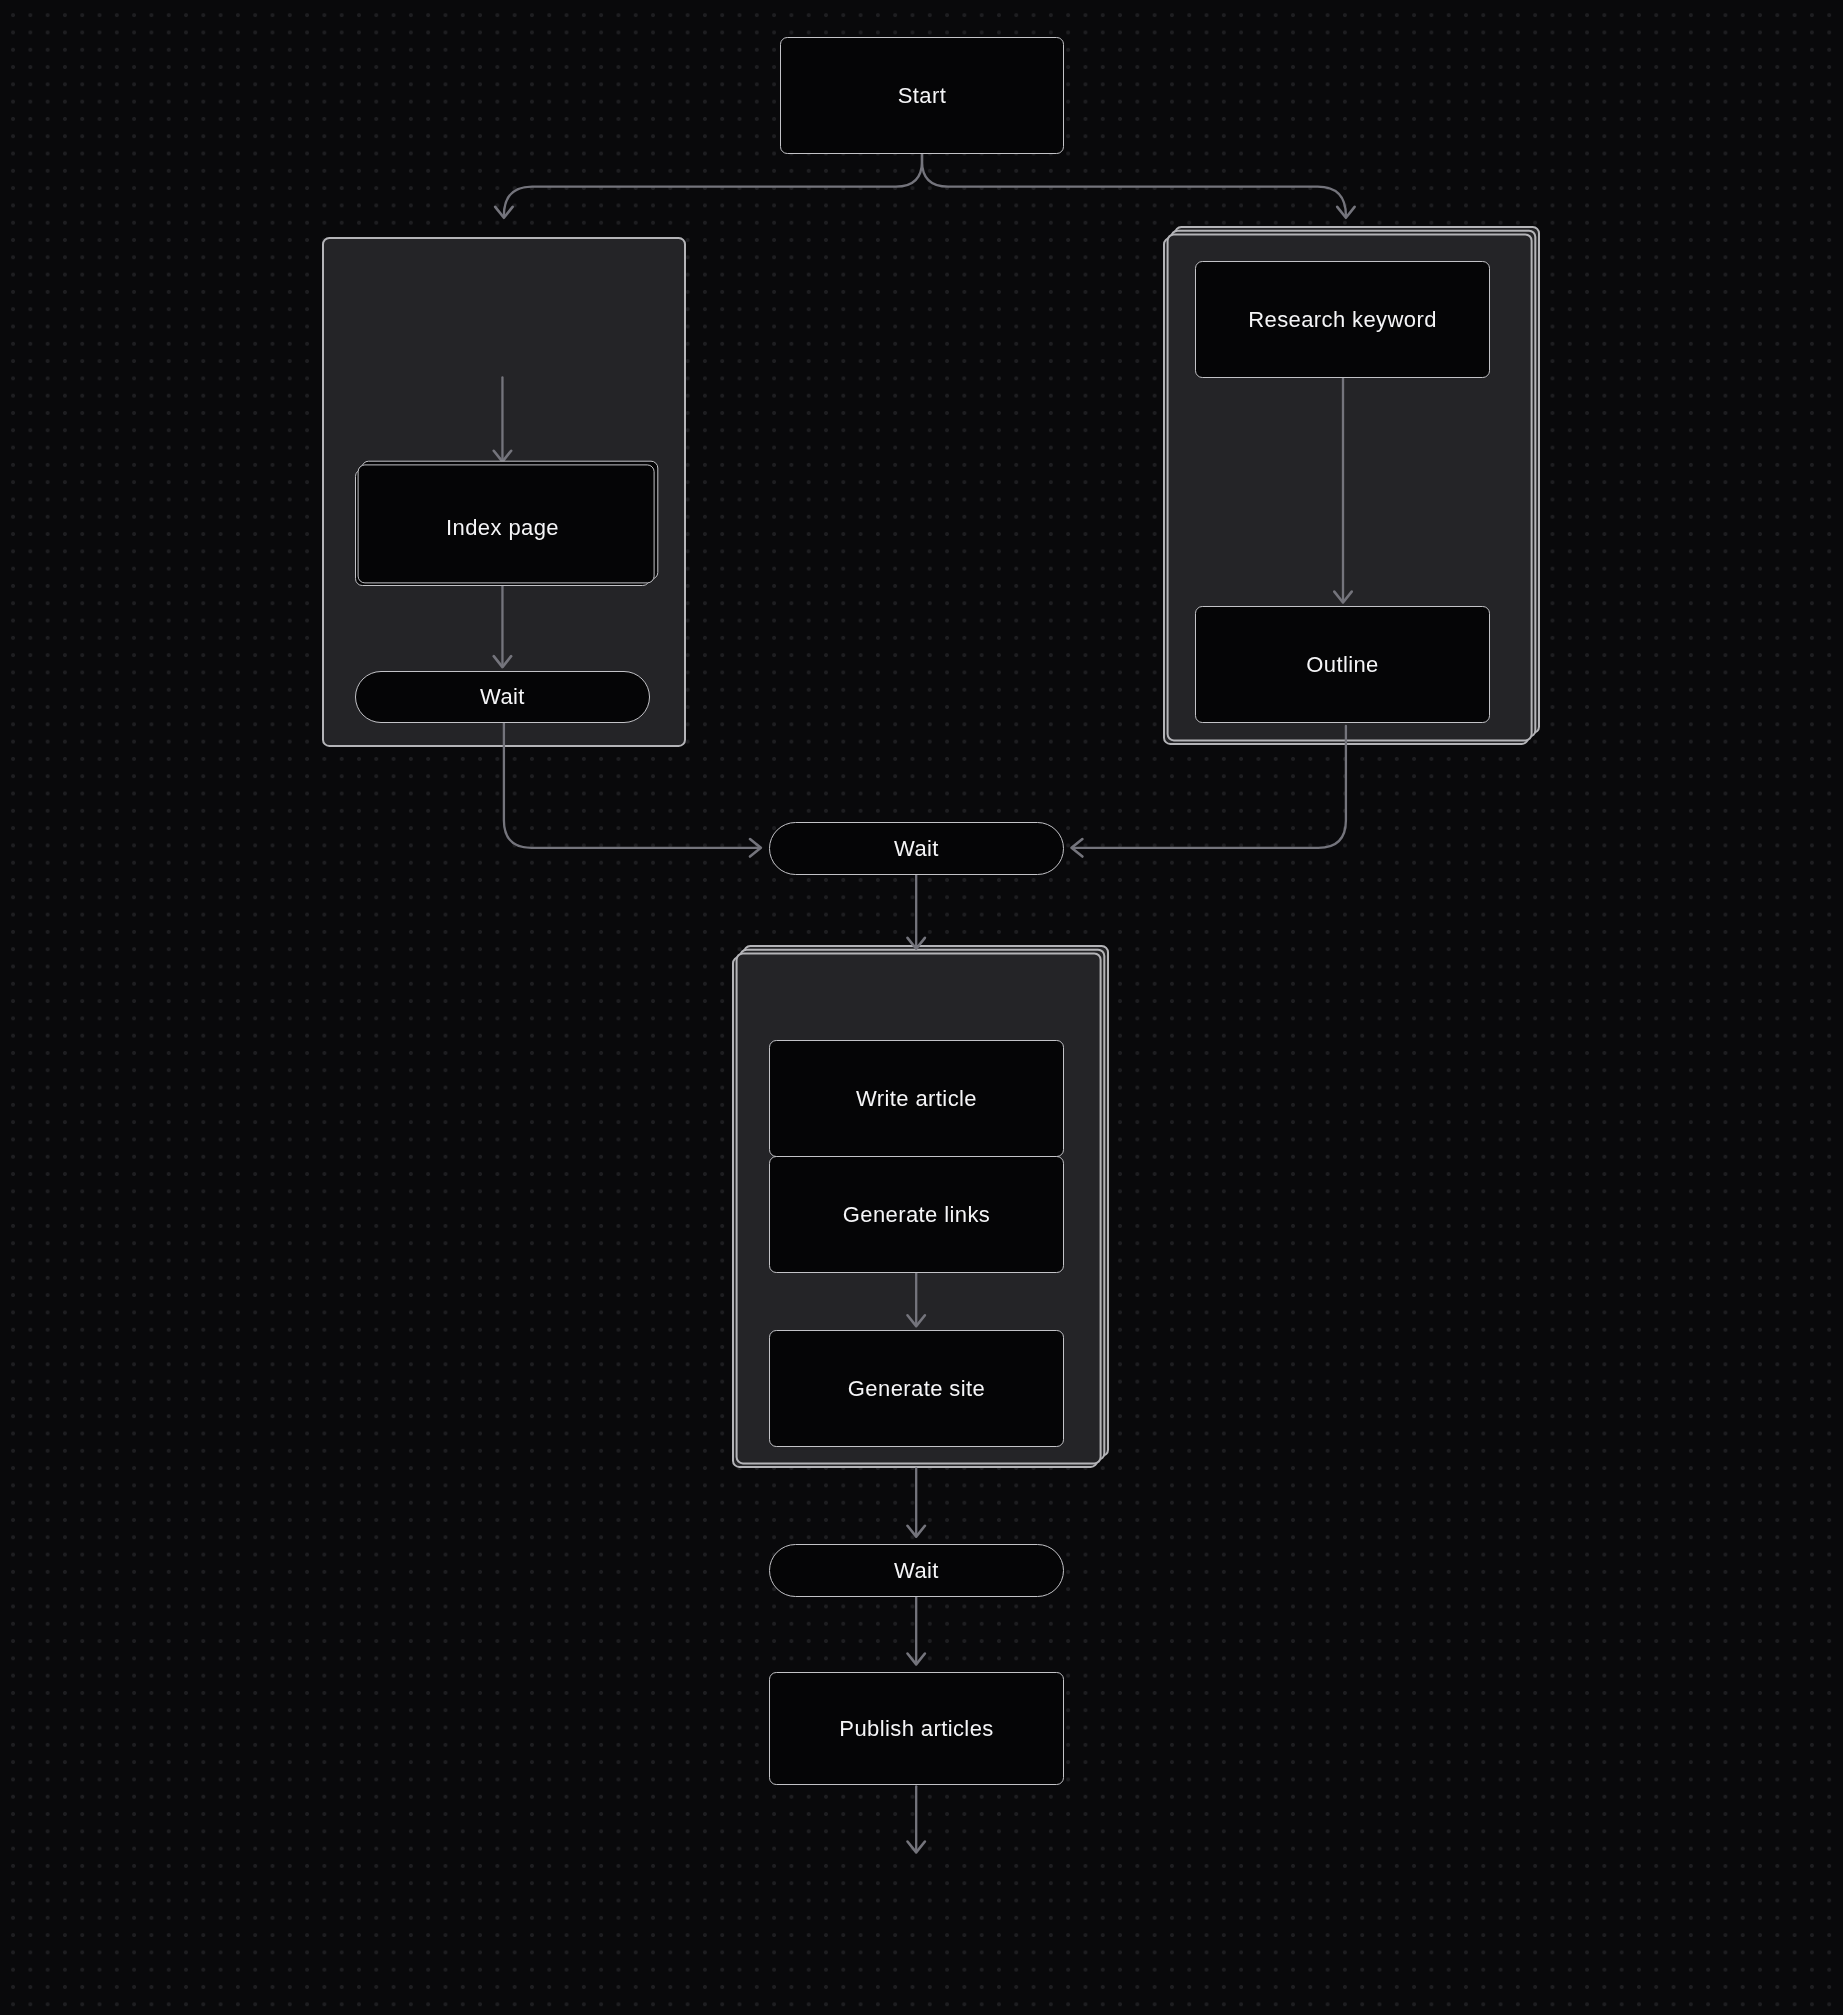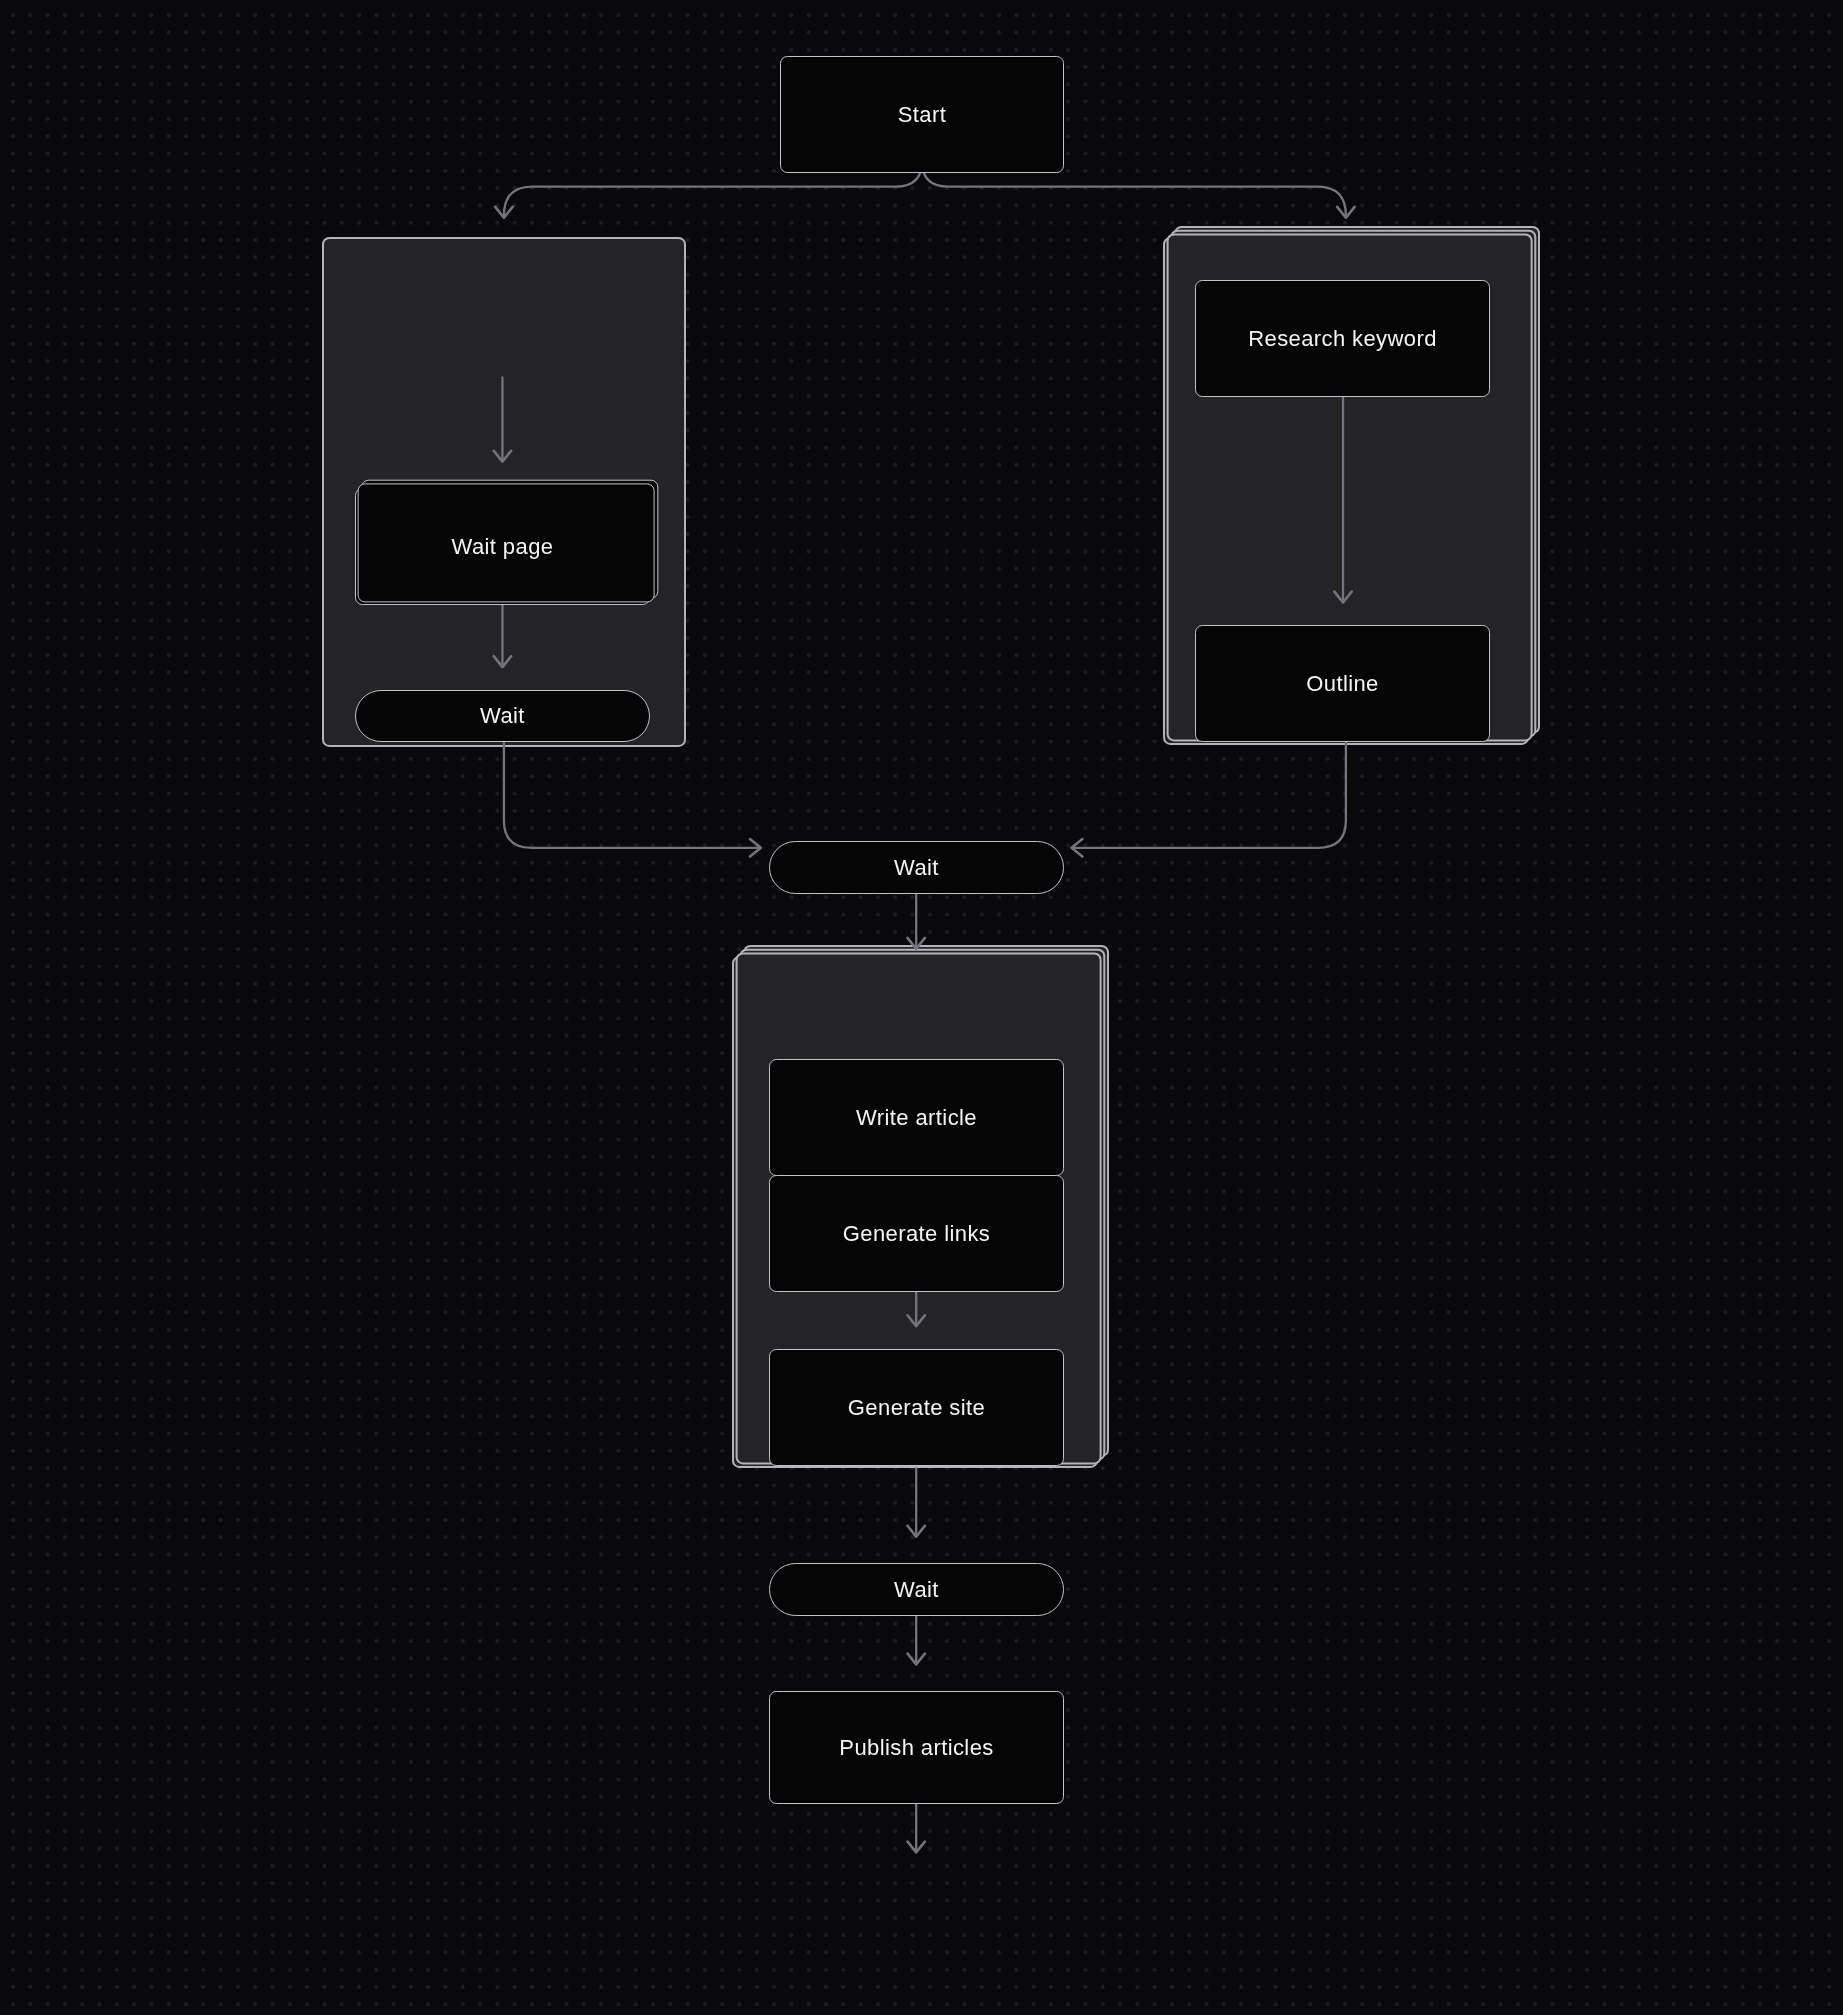--- a/index.html
+++ b/index.html
@@ -26,21 +26,21 @@
     position:absolute; z-index:1; isolation:isolate;
     background:var(--group-fill);
     border:2.2px solid var(--group-border);
     border-radius:7.3px;
   }
   .node{
     position:absolute; z-index:3; isolation:isolate;
     background:var(--node-fill);
     border:1.8px solid var(--node-border);
     border-radius:7.3px;
-    display:flex; align-items:center; justify-content:center;margin-top:19px;
+    display:flex; align-items:center; justify-content:center;
   }
   .node .label{
     color:var(--text); font-size:22px; font-weight:500; letter-spacing:0.4px;
     white-space:nowrap;
   }
   .pill{border-radius:725px}
   .ghost{
     position:absolute; z-index:-1; border-radius:7.3px;
   }
   .group>.ghost{inset:-2.2px; background:var(--group-fill); border:2.2px solid var(--group-border)}
@@ -111,21 +111,21 @@
   </div>
 
   <div class="node" style="left:780px;top:37px;width:284px;height:117px">
     <span class="label">Start</span>
   </div>
 
 
   <div class="node" style="left:355px;top:469px;width:295px;height:117px">
     <i class="ghost o2"></i>
     <i class="ghost o1"></i>
-    <span class="label">Wait page</span>
+    <span class="label">Index page</span>
   </div>
 
   <div class="node pill" style="left:355px;top:671px;width:295px;height:52px">
     <span class="label">Wait</span>
   </div>
 
   <div class="node" style="left:1195px;top:261px;width:295px;height:117px">
     <span class="label">Research keyword</span>
   </div>
 

